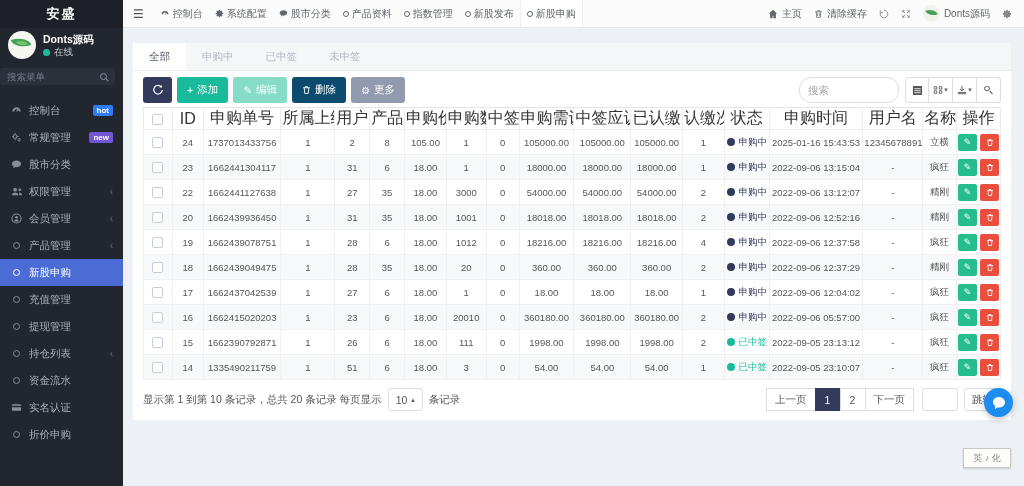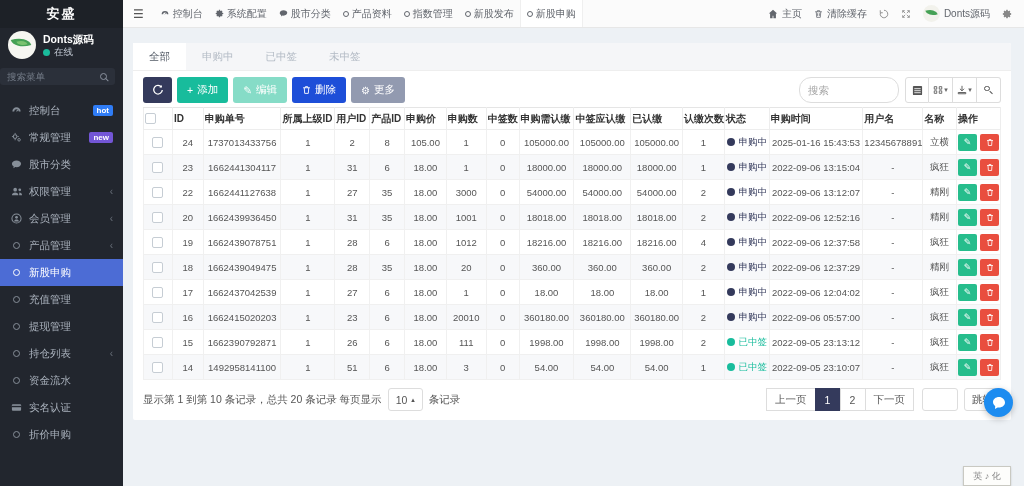--- a/index.html
+++ b/index.html
@@ -48,52 +48,52 @@
 .card { background:#fff; border-radius:2px; }
 .tabsrow { background:#f5f6f8; display:flex; border-bottom:1px solid #eee; border-radius:2px 2px 0 0; }
 .tab { padding:0 16px; height:27px; line-height:27px; font-size:10.5px; color:#b2bac4; cursor:pointer; }
 .tab.active { background:#fff; color:#535b66; }
 .cardbody { padding:6px 10px 9px 10px; }
 .toolbar { display:flex; align-items:center; }
 .btn { height:26px; border:0; border-radius:3px; color:#fff; font-size:10.5px; display:inline-flex; align-items:center; gap:4px; padding:0 10px; margin-right:5px; cursor:pointer; font-family:inherit; }
 .btn-refresh { background:#343a5c; width:29px; justify-content:center; padding:0; font-size:12px; }
 .btn-add { background:#18bc9c; }
 .btn-edit { background:#86dcc7; }
-.btn-del { background:#1d4ed8; }
+.btn-del { background:#0c4a6e; }
 .btn-more { background:#929ab0; }
 .tool-right { margin-left:auto; display:flex; align-items:center; }
 .searchbox { width:100px; height:26px; border:1px solid #ddd; border-radius:12px; padding:0 8px; font-size:10.5px; color:#555; outline:none; margin-right:6px; font-family:inherit; }
 .searchbox::placeholder { color:#a5a5a5; }
 .btngroup { display:flex; }
 .gbtn { width:24px; height:26px; background:#fff; border:1px solid #ddd; border-left-width:0; display:flex; align-items:center; justify-content:center; gap:1px; color:#555; cursor:pointer; font-size:9px; }
 .gbtn:first-child { border-left-width:1px; border-radius:3px 0 0 3px; }
 .gbtn:last-child { border-radius:0 3px 3px 0; }
 .gbtn .caret { font-size:7px; color:#666; }
 
 table { width:100%; border-collapse:collapse; table-layout:fixed; margin-top:4px; }
-th { font-size:10px; color:#333; border:1px solid #ededed; border-top:1px solid #e5e5e5; height:22px; text-align:left; font-weight:bold; background:#fff; overflow:hidden; white-space:nowrap; padding:0 1px; }
+th { font-size:16px; color:#333; border:1px solid #ededed; border-top:1px solid #e5e5e5; height:22px; text-align:center; font-weight:normal; background:#fff; overflow:hidden; white-space:nowrap; padding:0 1px; }
 td { font-size:9.5px; color:#555; border:1px solid #f0f0f0; height:25px; text-align:center; overflow:hidden; white-space:nowrap; padding:0 1px; }
 tbody tr:nth-child(even) { background:#f7f8fa; }
 .cb { width:11px; height:11px; border:1px solid #c6cdd4; border-radius:2px; display:inline-block; background:#fff; vertical-align:middle; }
 .status { display:inline-flex; align-items:center; gap:4px; font-size:9.5px; }
 .status .sdot { width:8px; height:8px; border-radius:50%; display:inline-block; }
 .opbtn { width:19px; height:17px; border-radius:2px; display:inline-flex; align-items:center; justify-content:center; color:#fff; font-size:9px; cursor:pointer; vertical-align:middle; }
 .op-edit { background:#26bd8c; margin-right:3px; }
 .op-del { background:#e94e3f; }
 
 .tfoot { display:flex; align-items:center; margin-top:8px; font-size:10.5px; color:#555; }
 .perpage { display:inline-flex; align-items:center; gap:4px; border:1px solid #ddd; border-radius:3px; height:23px; padding:0 7px; margin:0 6px; background:#fff; cursor:pointer; font-size:10.5px; }
 .pager { margin-left:auto; display:flex; align-items:center; }
 .pbtn { min-width:26px; height:23px; border:1px solid #ddd; background:#fff; display:inline-flex; align-items:center; justify-content:center; padding:0 8px; font-size:10.5px; color:#555; cursor:pointer; margin-left:-1px; }
 .pbtn.active { background:#343a5c; color:#fff; border-color:#343a5c; }
 .jumpbox { width:36px; height:23px; border:1px solid #ddd; border-radius:3px; margin-left:8px; outline:none; font-family:inherit; font-size:10.5px; padding:0 4px; }
 .jumpbtn { height:23px; border:1px solid #ddd; background:#fff; border-radius:3px; margin-left:6px; padding:0 7px; font-size:10.5px; color:#555; cursor:pointer; font-family:inherit; white-space:nowrap; }
 
 .chatbubble { position:fixed; right:11px; top:388px; width:29px; height:29px; border-radius:50%; background:#1d8cf0; display:flex; align-items:center; justify-content:center; box-shadow:0 2px 6px rgba(0,0,0,.25); cursor:pointer; }
-.ime { position:fixed; right:13px; top:466px; width:48px; height:20px; background:#fdfdfb; border:1px solid #c9c9c2; box-shadow:0 1px 2px rgba(0,0,0,.15); display:flex; align-items:center; justify-content:center; gap:3px; font-size:9px; color:#888; }
+.ime { position:fixed; right:13px; top:448px; width:48px; height:20px; background:#fdfdfb; border:1px solid #c9c9c2; box-shadow:0 1px 2px rgba(0,0,0,.15); display:flex; align-items:center; justify-content:center; gap:3px; font-size:9px; color:#888; }
 </style>
 </head>
 <body>
 
 <div class="app">
   <aside class="sidebar">
     <div class="brand">安盛</div>
     <div class="userpanel">
       <div class="avatar">
           <div class="leaf"></div>
@@ -618,21 +618,21 @@
                   <td>疯狂</td>
                   <td><span class="opbtn op-edit">✎</span><span class="opbtn op-del">
                       <svg width="8" height="9" viewBox="0 0 12 12">
                         <path d="M1.5 3h9M4.5 3V1.5h3V3M3 3l.6 7.5h4.8L9 3" stroke="#fff" stroke-width="1.2" fill="none"></path>
                       </svg>
                     </span></td>
                 </tr>
                 <tr>
                   <td><span class="cb"></span></td>
                   <td>14</td>
-                  <td>1492958141100</td>
+                  <td>1335490211759</td>
                   <td>1</td>
                   <td>51</td>
                   <td>6</td>
                   <td>18.00</td>
                   <td>3</td>
                   <td>0</td>
                   <td>54.00</td>
                   <td>54.00</td>
                   <td>54.00</td>
                   <td>1</td>

